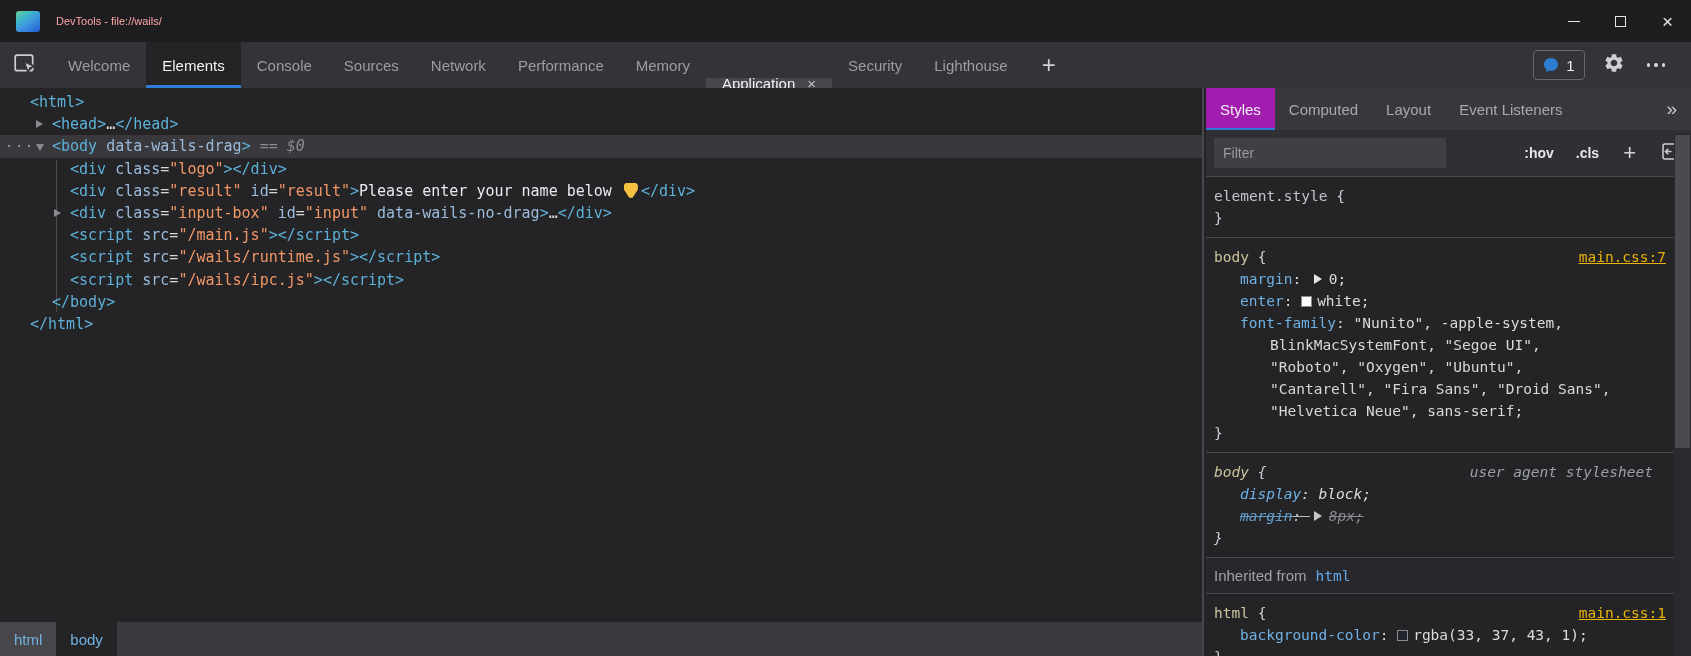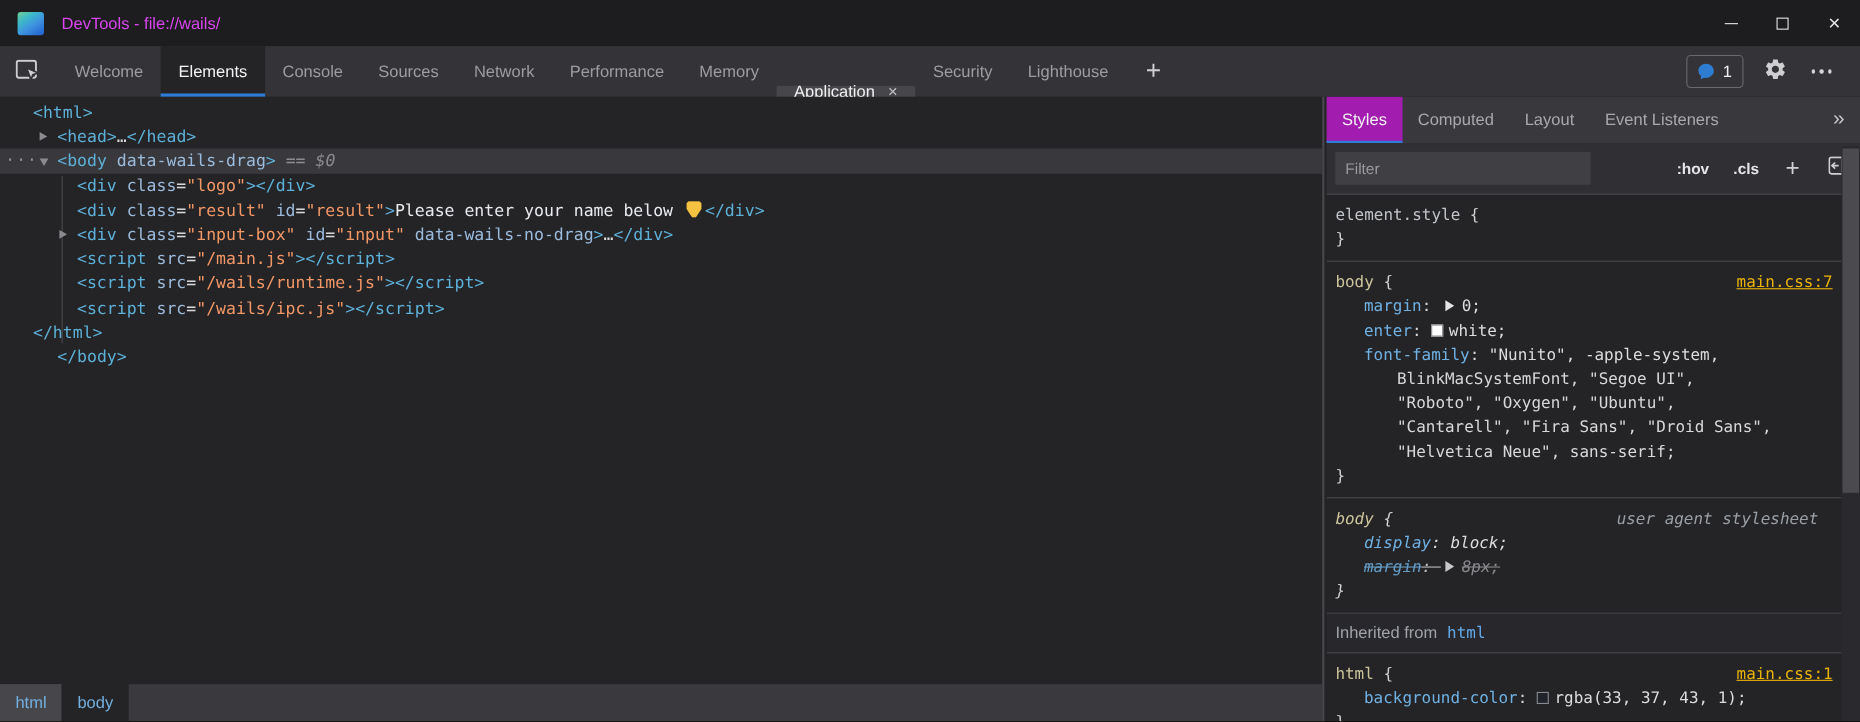--- a/index.html
+++ b/index.html
@@ -6,21 +6,21 @@
   html,body { background:#000; }
   #app {
     position: relative; width: 1691px; height: 656px; overflow: hidden;
     background:#242427; font-family:"Liberation Sans", sans-serif;
     -webkit-font-smoothing: antialiased;
   }
   
   .titlebar { position:absolute; top:0; left:0; width:100%; height:42px; background:#1d1d1f; display:flex; align-items:center; }
   .app-icon { width:24px; height:21px; margin-left:16px; border-radius:3px;
     background: linear-gradient(145deg,#6fcf8e 0%,#3cb8c9 30%,#3f96e0 55%,#1f5ecf 100%); }
-  .win-title { margin-left:16px; color:#d946ef; font-size:15px; }
+  .win-title { margin-left:16px; color:#fca5a5; font-size:11px; }
   .win-controls { margin-left:auto; display:flex; height:100%; }
   .win-btn { width:47px; height:100%; display:flex; align-items:center; justify-content:center; color:#e6e6e8; }
   .glyph-min { width:12px; border-top:1.5px solid #e6e6e8; }
   .glyph-max { width:11px; height:11px; border:1.5px solid #e6e6e8; }
   .glyph-close { font-size:19px; line-height:1; }
   
   .tabbar { position:absolute; top:42px; left:0; width:100%; height:46px; background:#343438; display:flex; align-items:stretch; }
   .inspect-btn { width:52px; display:flex; align-items:center; justify-content:center; }
   .tab { display:flex; align-items:center; padding:0 16px; font-size:15px; color:#9d9da1; white-space:nowrap; cursor:default; }
   .tab.active { background:#242427; color:#f2f2f3; border-bottom:3px solid #2e7cd6; padding-top:3px; }
@@ -184,22 +184,22 @@
       <div class="indent-guide"></div>
     <div class="code-line" style="padding-left: 30px;"><span class="tk-tag">&lt;html&gt;</span></div>
         <div class="code-line" style="padding-left: 52px;"><span class="tri tri-right" style="left: 36px;"></span><span class="tk-tag">&lt;head&gt;</span><span class="tk-punc">…</span><span class="tk-tag">&lt;/head&gt;</span></div>
         <div class="code-line selected" style="padding-left: 52px;"><span class="gutter">···</span><span class="tri tri-down" style="left: 36px;"></span><span class="tk-tag">&lt;body</span><span class="tk-attr"> data-wails-drag</span><span class="tk-tag">&gt;</span><span class="tk-dim"> == $0</span></div>
         <div class="code-line" style="padding-left: 70px;"><span class="tk-tag">&lt;div</span><span class="tk-attr"> class</span><span class="tk-punc">=</span><span class="tk-val">"logo"</span><span class="tk-tag">&gt;</span><span class="tk-tag">&lt;/div&gt;</span></div>
         <div class="code-line" style="padding-left: 70px;"><span class="tk-tag">&lt;div</span><span class="tk-attr"> class</span><span class="tk-punc">=</span><span class="tk-val">"result"</span><span class="tk-attr"> id</span><span class="tk-punc">=</span><span class="tk-val">"result"</span><span class="tk-tag">&gt;</span><span class="tk-text">Please enter your name below </span><span class="emoji-hand"></span><span class="tk-tag">&lt;/div&gt;</span></div>
         <div class="code-line" style="padding-left: 70px;"><span class="tri tri-right" style="left: 54px;"></span><span class="tk-tag">&lt;div</span><span class="tk-attr"> class</span><span class="tk-punc">=</span><span class="tk-val">"input-box"</span><span class="tk-attr"> id</span><span class="tk-punc">=</span><span class="tk-val">"input"</span><span class="tk-attr"> data-wails-no-drag</span><span class="tk-tag">&gt;</span><span class="tk-punc">…</span><span class="tk-tag">&lt;/div&gt;</span></div>
         <div class="code-line" style="padding-left: 70px;"><span class="tk-tag">&lt;script</span><span class="tk-attr"> src</span><span class="tk-punc">=</span><span class="tk-val">"/main.js"</span><span class="tk-tag">&gt;</span><span class="tk-tag">&lt;/script&gt;</span></div>
         <div class="code-line" style="padding-left: 70px;"><span class="tk-tag">&lt;script</span><span class="tk-attr"> src</span><span class="tk-punc">=</span><span class="tk-val">"/wails/runtime.js"</span><span class="tk-tag">&gt;</span><span class="tk-tag">&lt;/script&gt;</span></div>
         <div class="code-line" style="padding-left: 70px;"><span class="tk-tag">&lt;script</span><span class="tk-attr"> src</span><span class="tk-punc">=</span><span class="tk-val">"/wails/ipc.js"</span><span class="tk-tag">&gt;</span><span class="tk-tag">&lt;/script&gt;</span></div>
+        <div class="code-line" style="padding-left: 52px;"><span class="tk-tag">&lt;/body&gt;</span></div>
         <div class="code-line" style="padding-left: 30px;"><span class="tk-tag">&lt;/html&gt;</span></div>
-        <div class="code-line" style="padding-left: 52px;"><span class="tk-tag">&lt;/body&gt;</span></div>
       </div>
     <div class="crumbbar" id="crumbbar">
         <div class="crumb">html</div>
         <div class="crumb selected">body</div>
       </div>
   </div>
 
   <div class="sidebar">
     <div class="side-tabs">
       <div id="side-tabs-inner" style="display:flex;align-items:stretch;">

